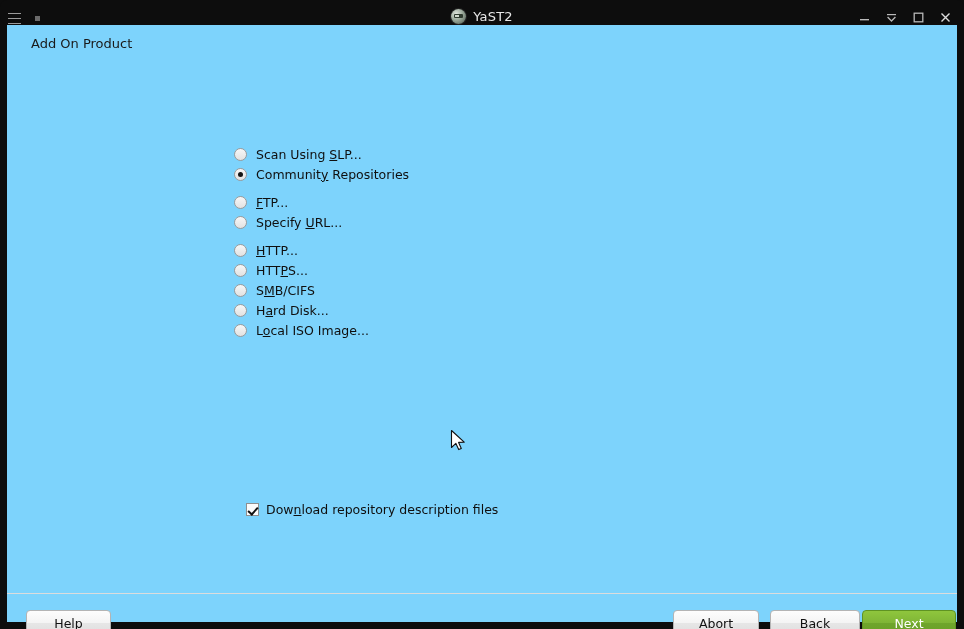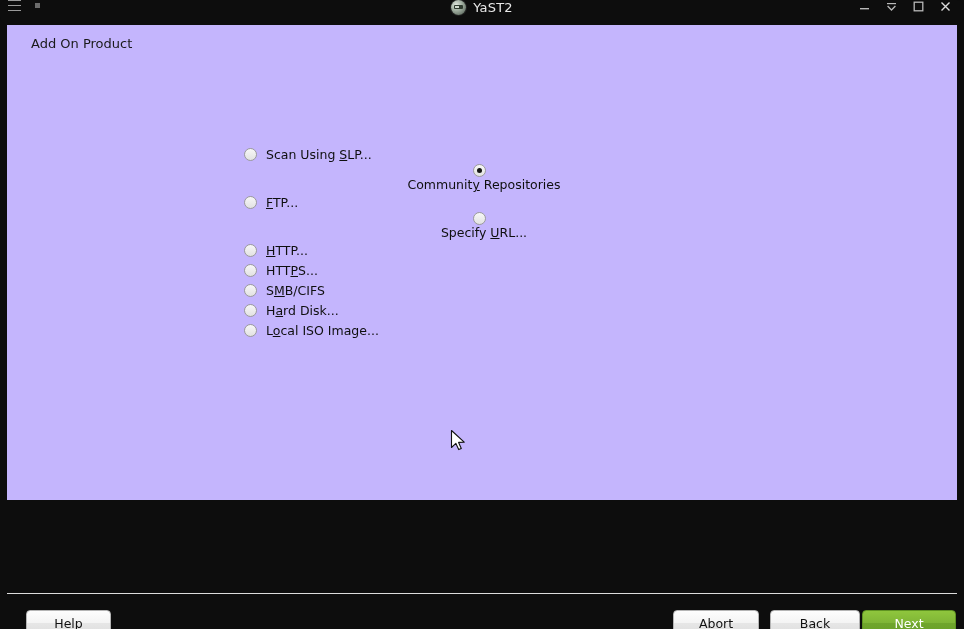--- a/index.html
+++ b/index.html
@@ -26,21 +26,21 @@
   }
 
   
   .titlebar {
     position: absolute;
     left: 0; top: 0;
     width: 964px;
     height: 24px;
     background: #0d0d0d;
     display: flex;
-    align-items: flex-start;
+    align-items: flex-end;
     border-radius: 7px;
   }
   .tb-left {
     display: flex;
     align-items: center;
     gap: 14px;
     padding-left: 8px;
     width: 150px;
     box-sizing: border-box;
   }
@@ -114,47 +114,47 @@
     cursor: pointer;
   }
   .wbtn svg { display: block; }
 
   
   .client {
     position: absolute;
     left: 7px;
     top: 25px;
     width: 950px;
-    height: 475px;
-    background: #c4b5fd;
+    height: 597px;
+    background: #7dd3fc;
   }
 
   .page-title {
     position: absolute;
     left: 24px;
     top: 11px;
     font-size: 13px;
     color: #1a1a1a;
   }
 
   
   .radio-list {
     position: absolute;
-    left: 237px;
+    left: 227px;
     top: 119px;
     width: 480px;
     text-align: center;
   }
   .radio-row {
     display: flex;
     align-items: center;
     height: 20px;
     cursor: pointer;
   }
-  .radio-row.gap-after { margin-bottom: 8px; flex-direction: column; }
+  .radio-row.gap-after { margin-bottom: 8px; }
   .radio-mark {
     width: 13px;
     height: 13px;
     border-radius: 50%;
     background: linear-gradient(#f7f7f7, #e2e2e2);
     border: 1px solid #9b9b9b;
     box-sizing: border-box;
     position: relative;
     flex: 0 0 auto;
     margin-right: 9px;
@@ -340,20 +340,24 @@
         <div class="radio-row">
           <span class="radio-mark"></span>
           <span class="radio-label">H<u>a</u>rd Disk...</span>
         </div>
         <div class="radio-row">
           <span class="radio-mark"></span>
           <span class="radio-label">L<u>o</u>cal ISO Image...</span>
         </div>
       </div>
 
+    <div class="check-row checked">
+      <span class="check-mark"></span>
+      <span class="check-label">Dow<u>n</u>load repository description files</span>
+    </div>
 
     <div class="footer-sep"></div>
 
     <button class="btn btn-help">Help</button>
     <button class="btn btn-abort">Abor<u>t</u></button>
     <button class="btn btn-back"><u>B</u>ack</button>
     <button class="btn btn-next"><u>N</u>ext</button>
 
     <span class="cursor">
       <svg width="16" height="24" viewBox="0 0 16 24">

